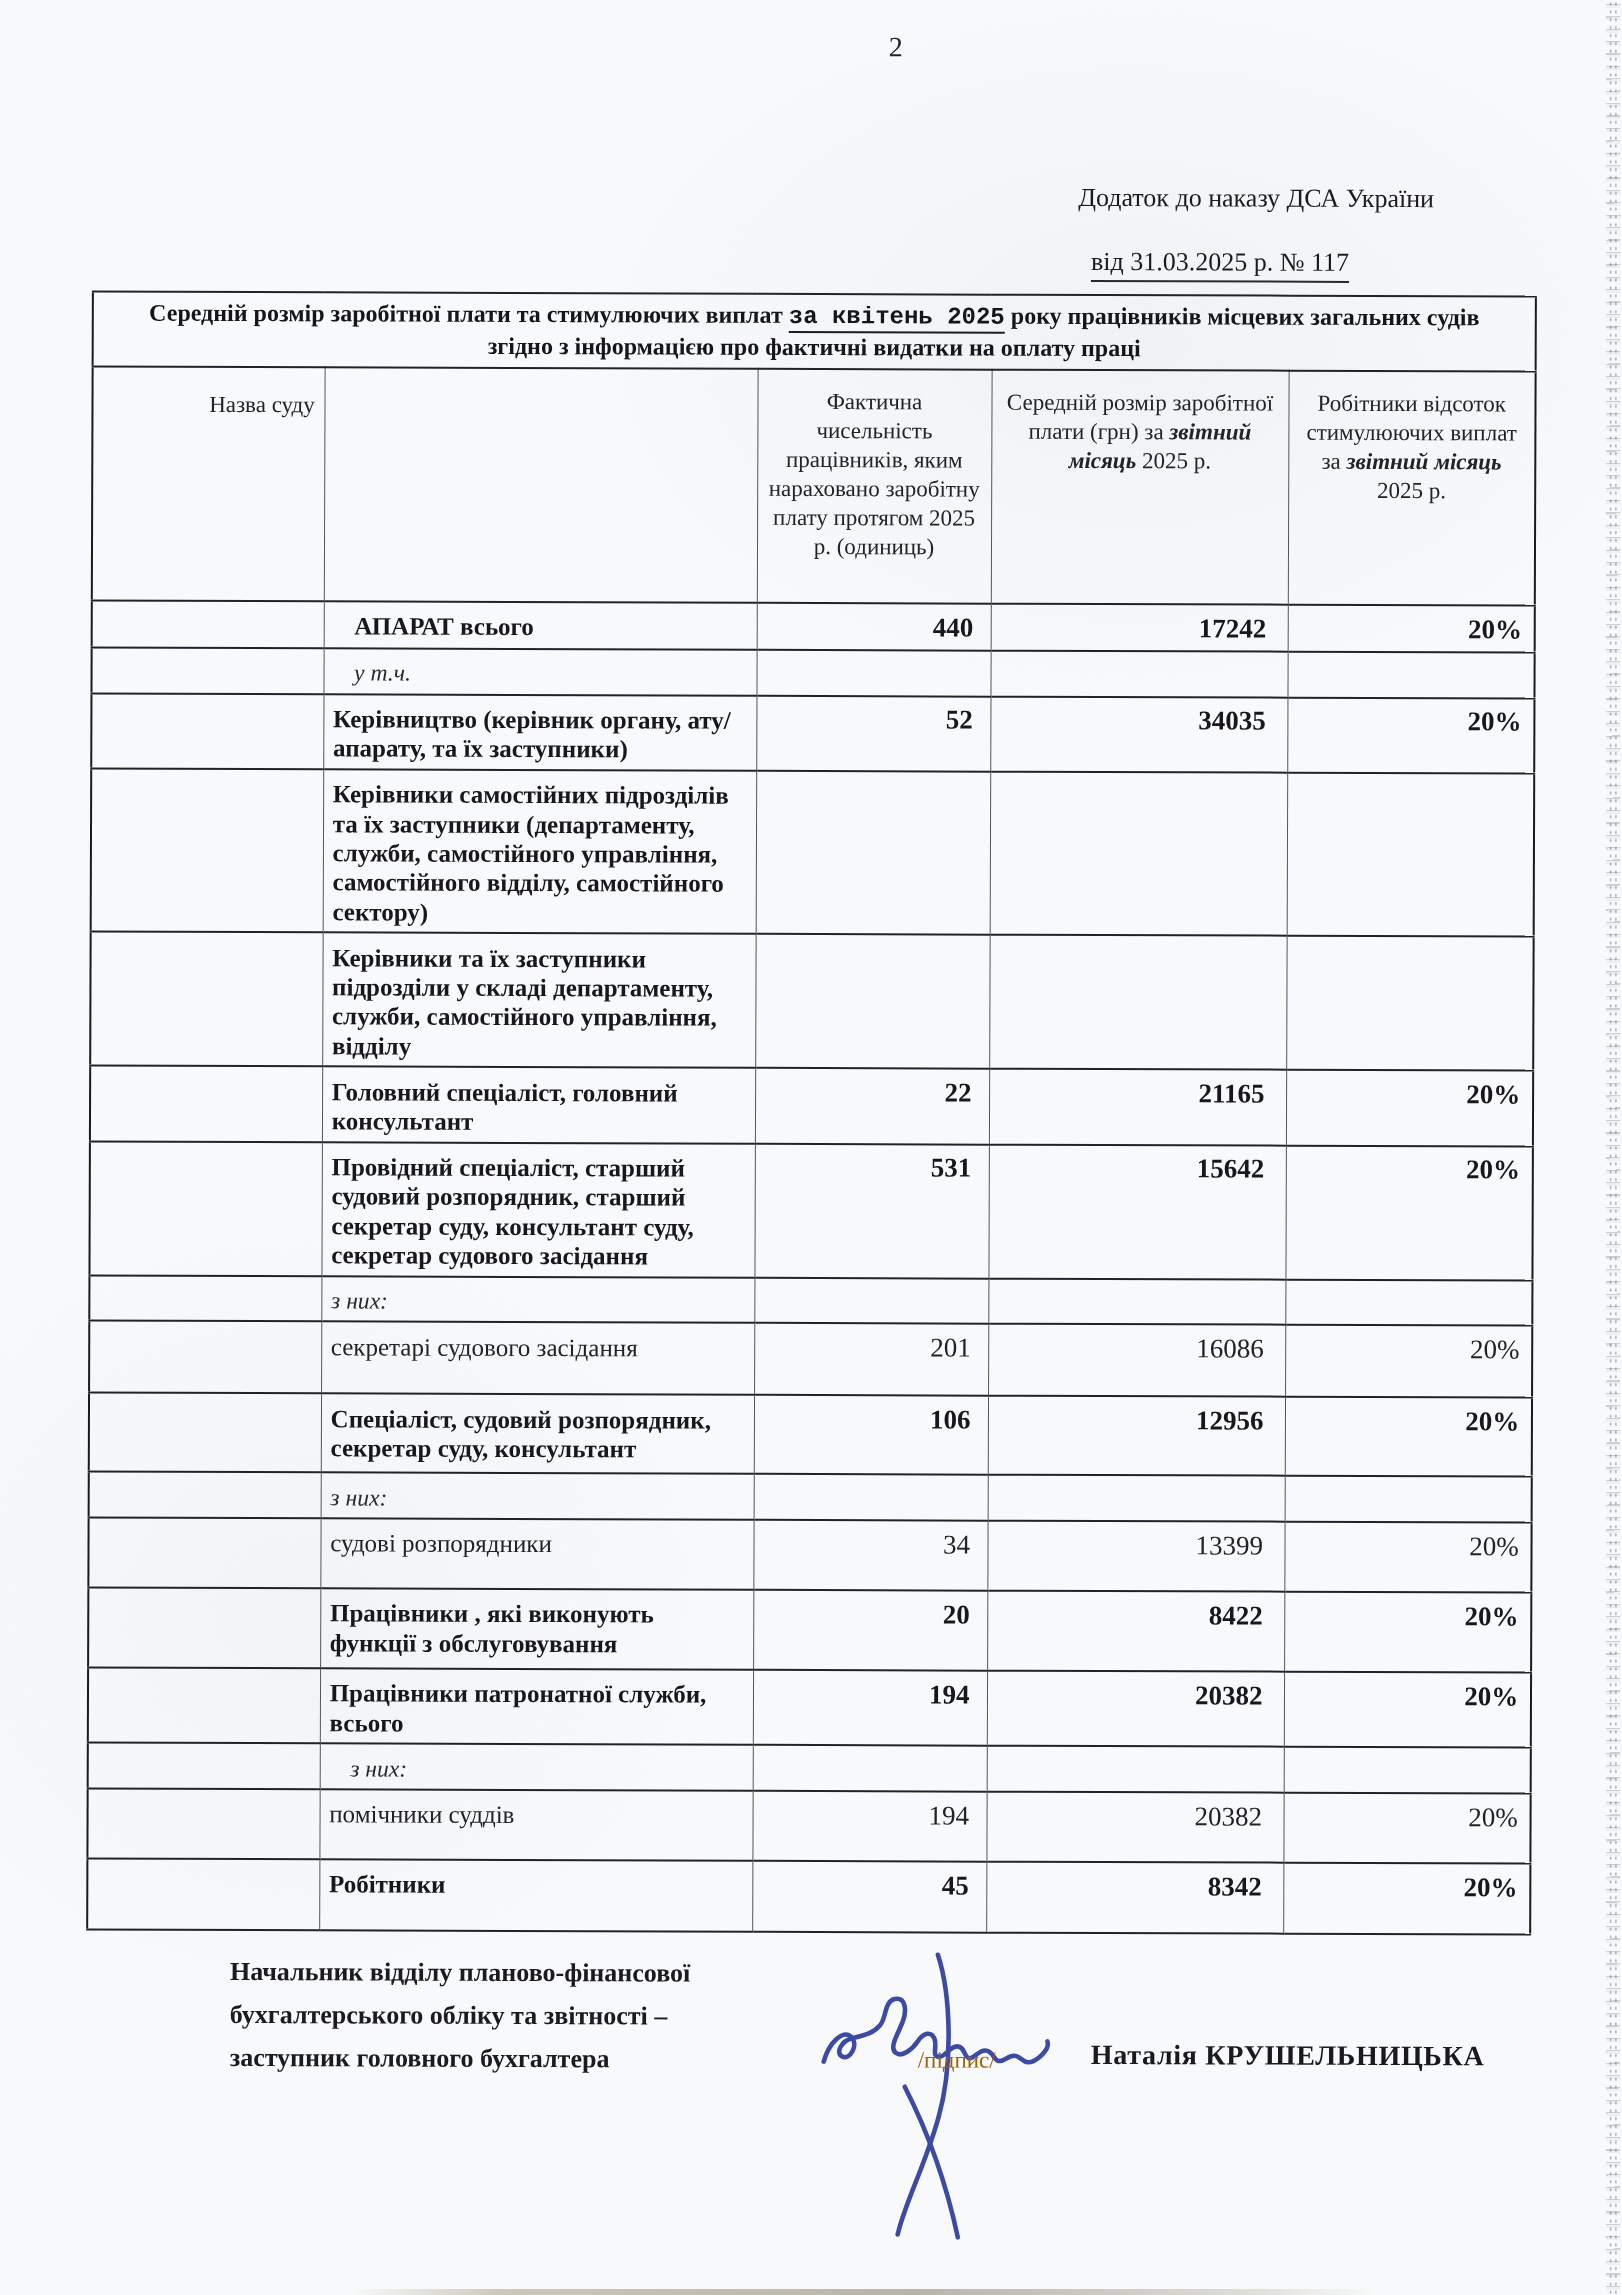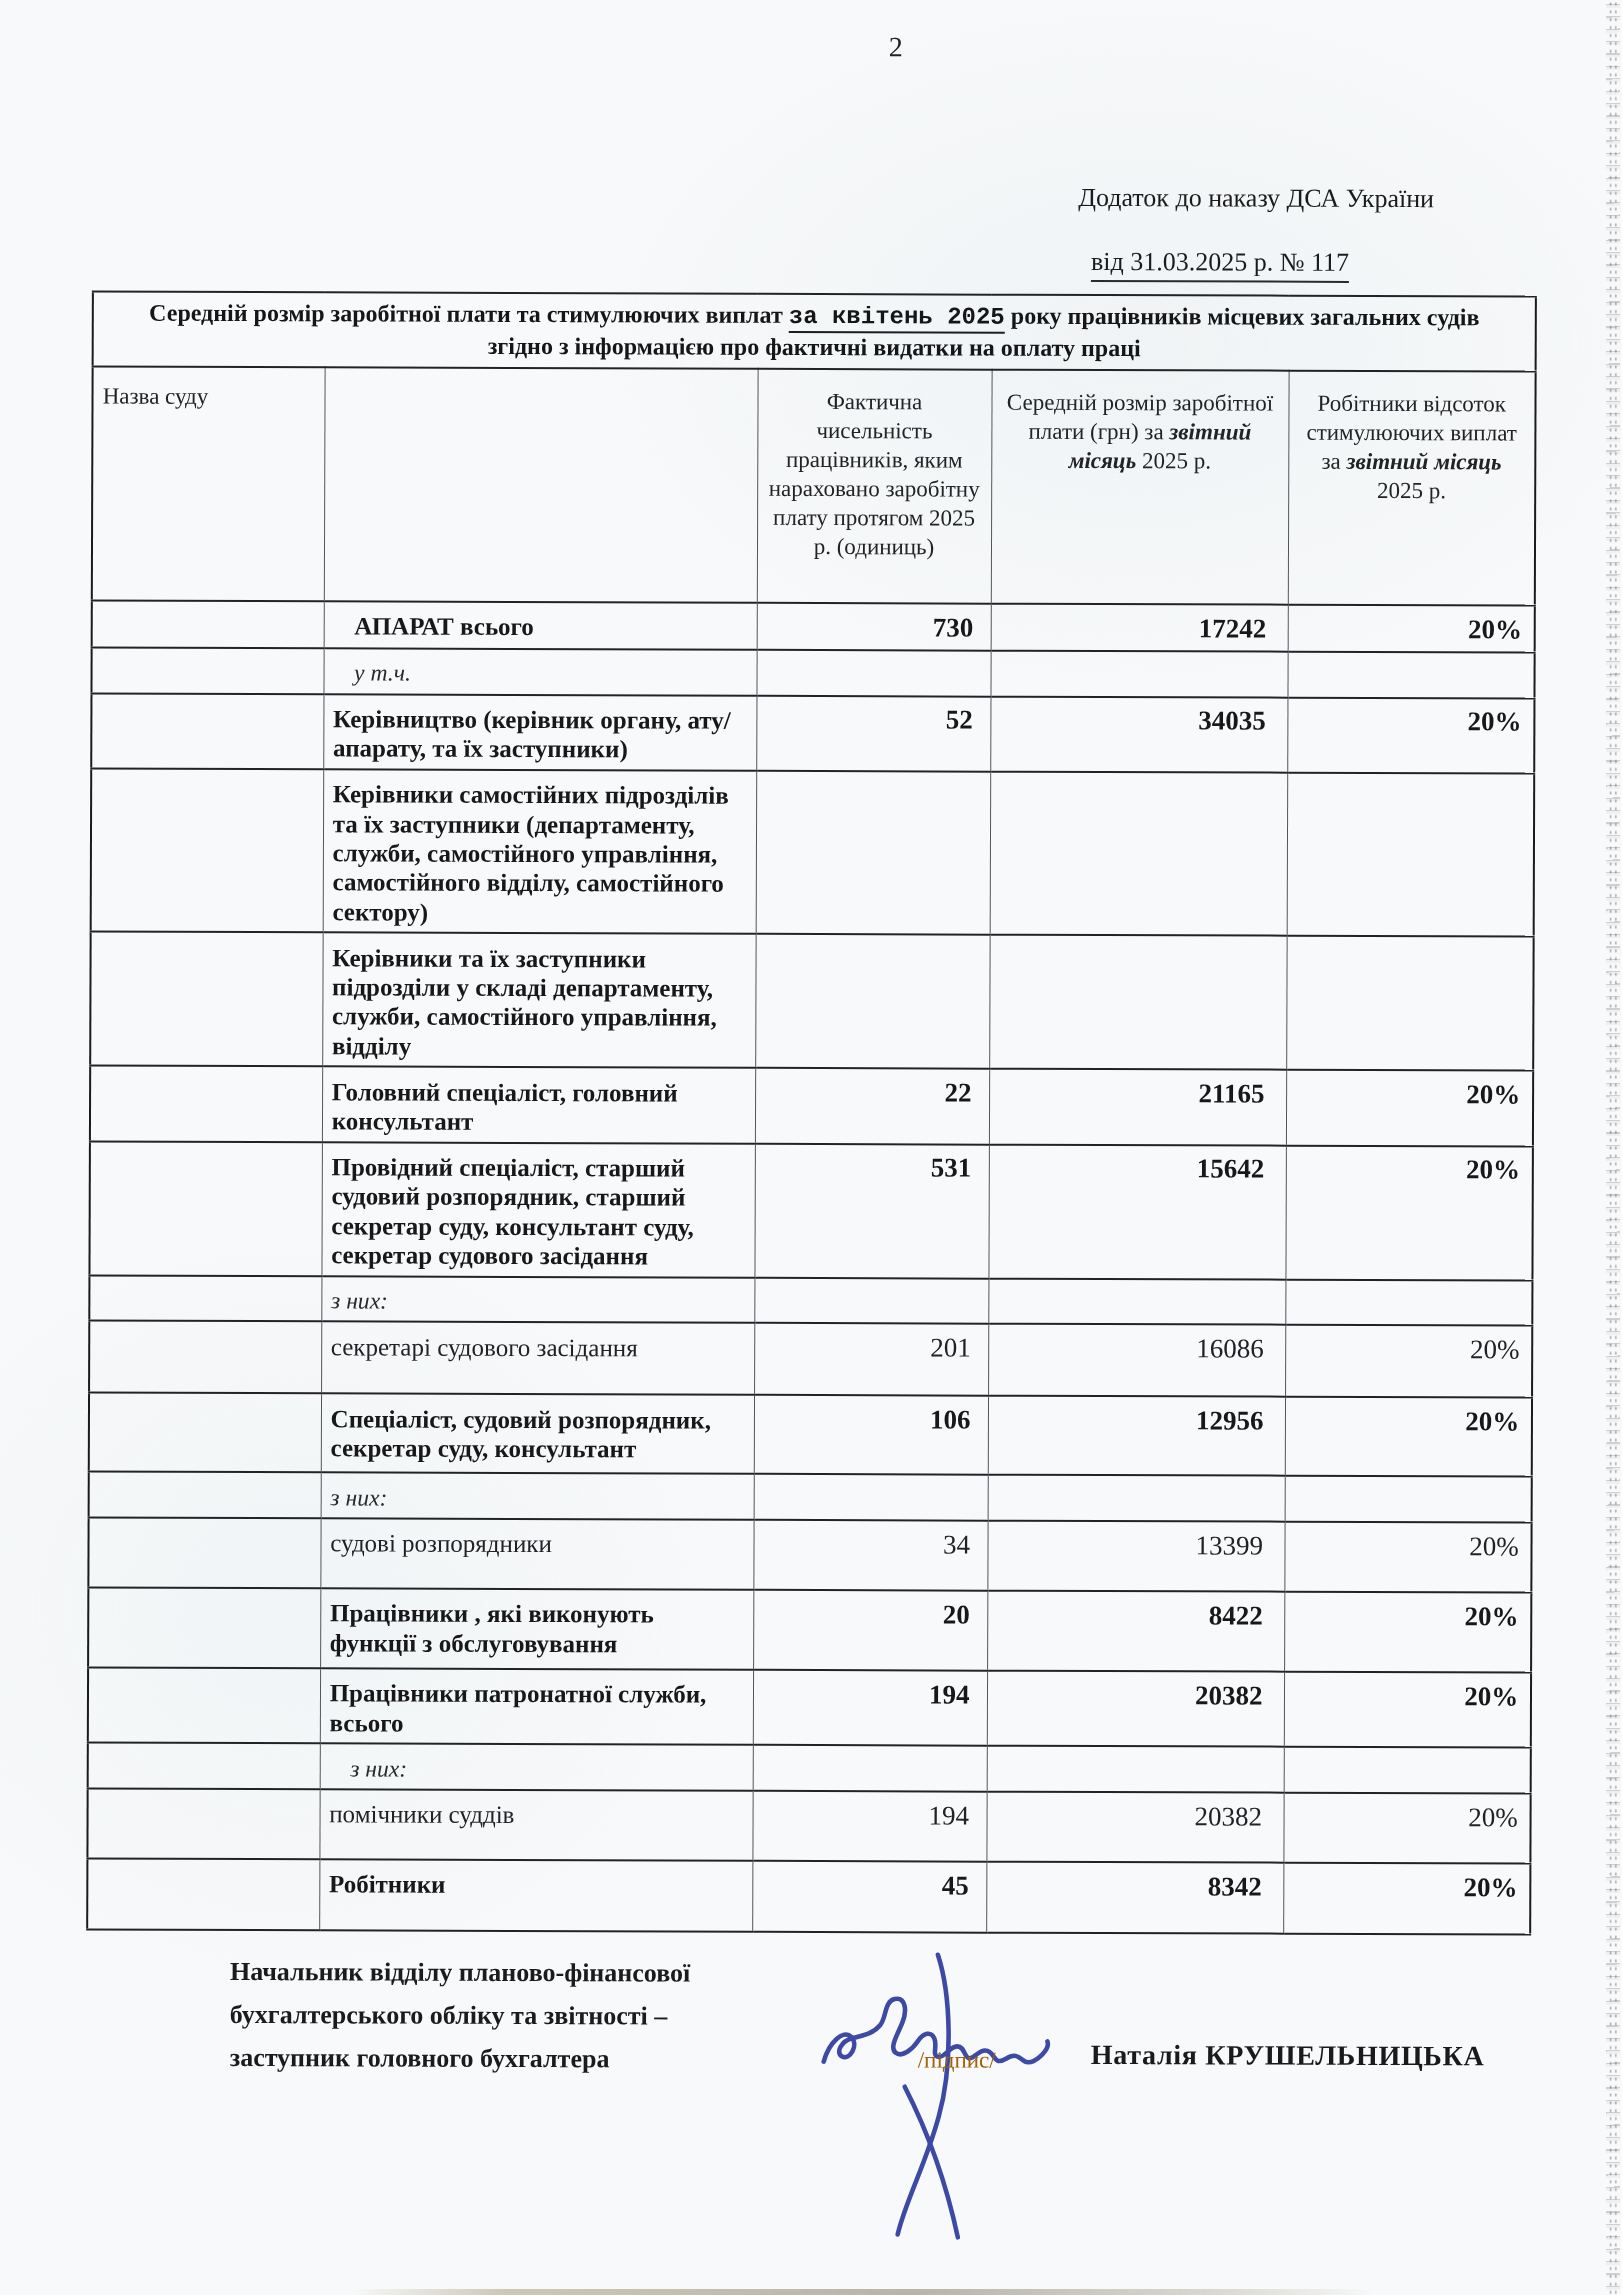--- a/index.html
+++ b/index.html
@@ -26,21 +26,21 @@
     border-top:2px solid #232327;border-bottom:2px solid #232327;
     vertical-align:top;word-wrap:break-word;
   }
   .tbl-title{
     text-align:center;font-weight:bold;font-size:24px;line-height:31px;
     padding:5.2px 26px 3.9px 26px;height:64px;color:#161619;
   }
   .u{border-bottom:2.6px solid #1d1d20;padding-bottom:0.7px;font-family:Liberation Mono, monospace;}
   .bi{font-weight:bold;font-style:italic;}
   .hdr{font-weight:normal;font-size:23px;line-height:29px;text-align:center;padding:17px 9.2px 6.5px 9.2px;color:#232327;}
-  .hdr.col-name{text-align:left;padding-top:14px;}
+  .hdr.col-name{text-align:right;padding-top:22px;}
   tr.cols-row{height:234px;}
   tr.title-row{height:73px;}
   .cell{font-size:25px;line-height:29.4px;padding:9.2px 7.9px 5.2px 9.2px;color:#222226;}
   .cell.b{font-weight:bold;color:#18181b;}
   .cell.it{font-style:italic;font-size:23.6px;color:#2a2a2e;}
   .cell.ind{padding-left:30px;}
   .cell.num{font-size:27px;text-align:right;padding-top:8.5px;}
   .cell.count-col{padding-right:17px;}
   .cell.salary-col{padding-right:21px;}
   .cell.pct-col{padding-right:11.8px;}
@@ -95,21 +95,21 @@
           <th class="hdr col-blank"></th>
           <th class="hdr col-count">Фактична чисельність працівників, яким нараховано заробітну плату протягом 2025 р.  (одиниць)</th>
           <th class="hdr col-salary"><span>Середній розмір заробітної плати (грн) за </span><span class="bi">звітний місяць</span><span> 2025 р.</span></th>
           <th class="hdr col-pct"><span>Робітники відсоток стимулюючих виплат за </span><span class="bi">звітний місяць</span><span>  2025 р.</span></th>
         </tr>
     </thead>
     <tbody id="table-body">
         <tr style="height: 47px;">
           <td class="cell name-col"></td>
           <td class="cell label-col b ind">АПАРАТ всього</td>
-          <td class="cell num count-col b">730</td>
+          <td class="cell num count-col b">440</td>
           <td class="cell num salary-col b">17242</td>
           <td class="cell num pct-col b">20%</td>
         </tr>
         <tr style="height: 37px;">
           <td class="cell name-col"></td>
           <td class="cell label-col it ind">у т.ч.</td>
           <td class="cell num count-col"></td>
           <td class="cell num salary-col"></td>
           <td class="cell num pct-col"></td>
         </tr>

